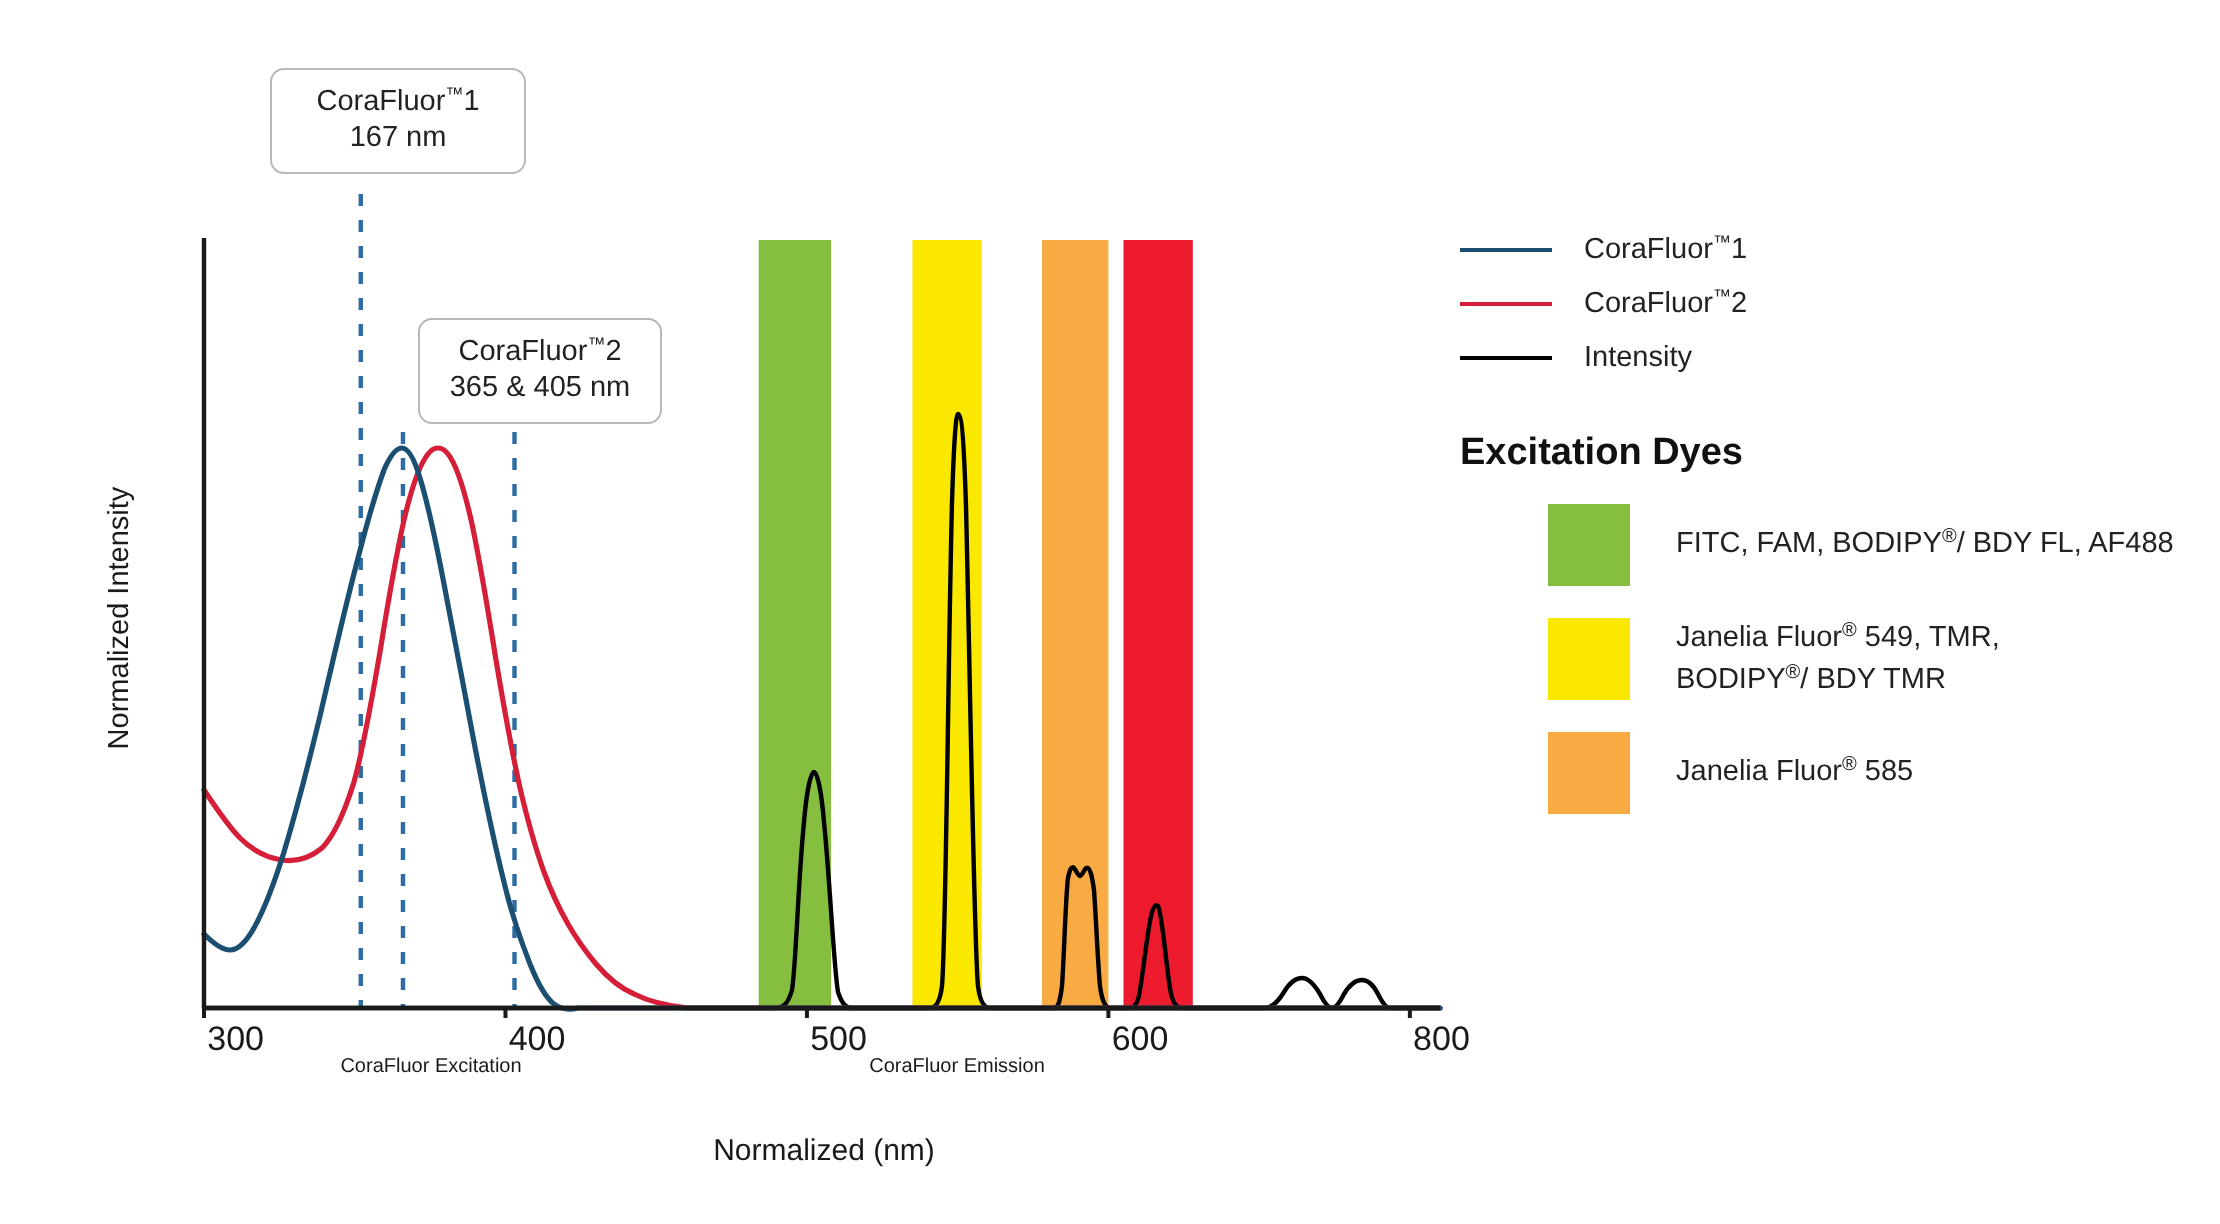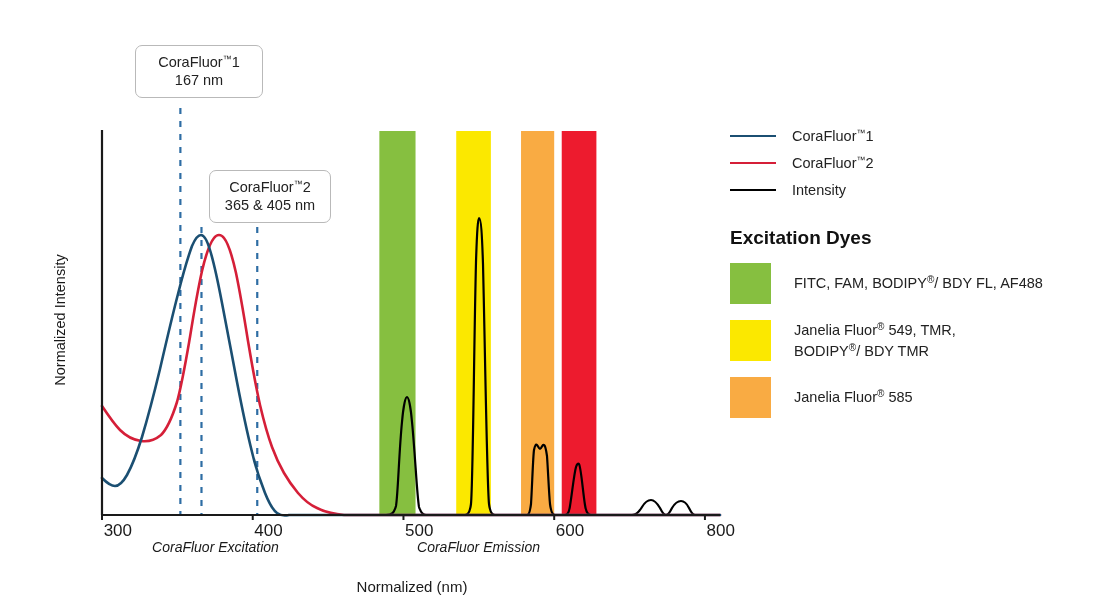--- a/index.html
+++ b/index.html
@@ -10,21 +10,21 @@
   body {
     width: 1110px;
     height: 612px;
     font-family: "Liberation Sans", sans-serif;
     color: #1a1a1a;
     overflow: hidden;
     position: relative;
   }
   #figure {
     position: absolute;
-    left: 0; top: 12px;
+    left: 0; top: 1px;
     width: 1110px;
     height: 465px;
   }
   .plot-svg {
     position: absolute;
     left: 0; top: 0;
     width: 1110px;
     height: 612px;
   }
   
@@ -53,24 +53,23 @@
   
   .axis-tick {
     position: absolute;
     font-size: 17px;
     color: #1a1a1a;
     text-align: right;
     width: 60px;
   }
   .axis-sub {
     position: absolute;
-    font-size: 14px;
+    font-size: 10px;
     color: #1a1a1a;
     text-align: center;
-    font-style: italic;
   }
   #xlabel {
     position: absolute;
     left: 287px;
     top: 566px;
     width: 250px;
     text-align: center;
     font-size: 15px;
   }
   #ylabel {
@@ -110,20 +109,21 @@
     font-size: 19px;
     font-weight: bold;
     color: #111;
     margin-top: 24px;
     margin-bottom: 14px;
   }
   .dye-row {
     display: flex;
     align-items: center;
     margin-bottom: 16px;
+    margin-left: 44px;
   }
   .dye-swatch {
     width: 41px;
     height: 41px;
     margin-right: 23px;
     flex: none;
   }
   .dye-label {
     font-size: 14.5px;
     color: #222;

